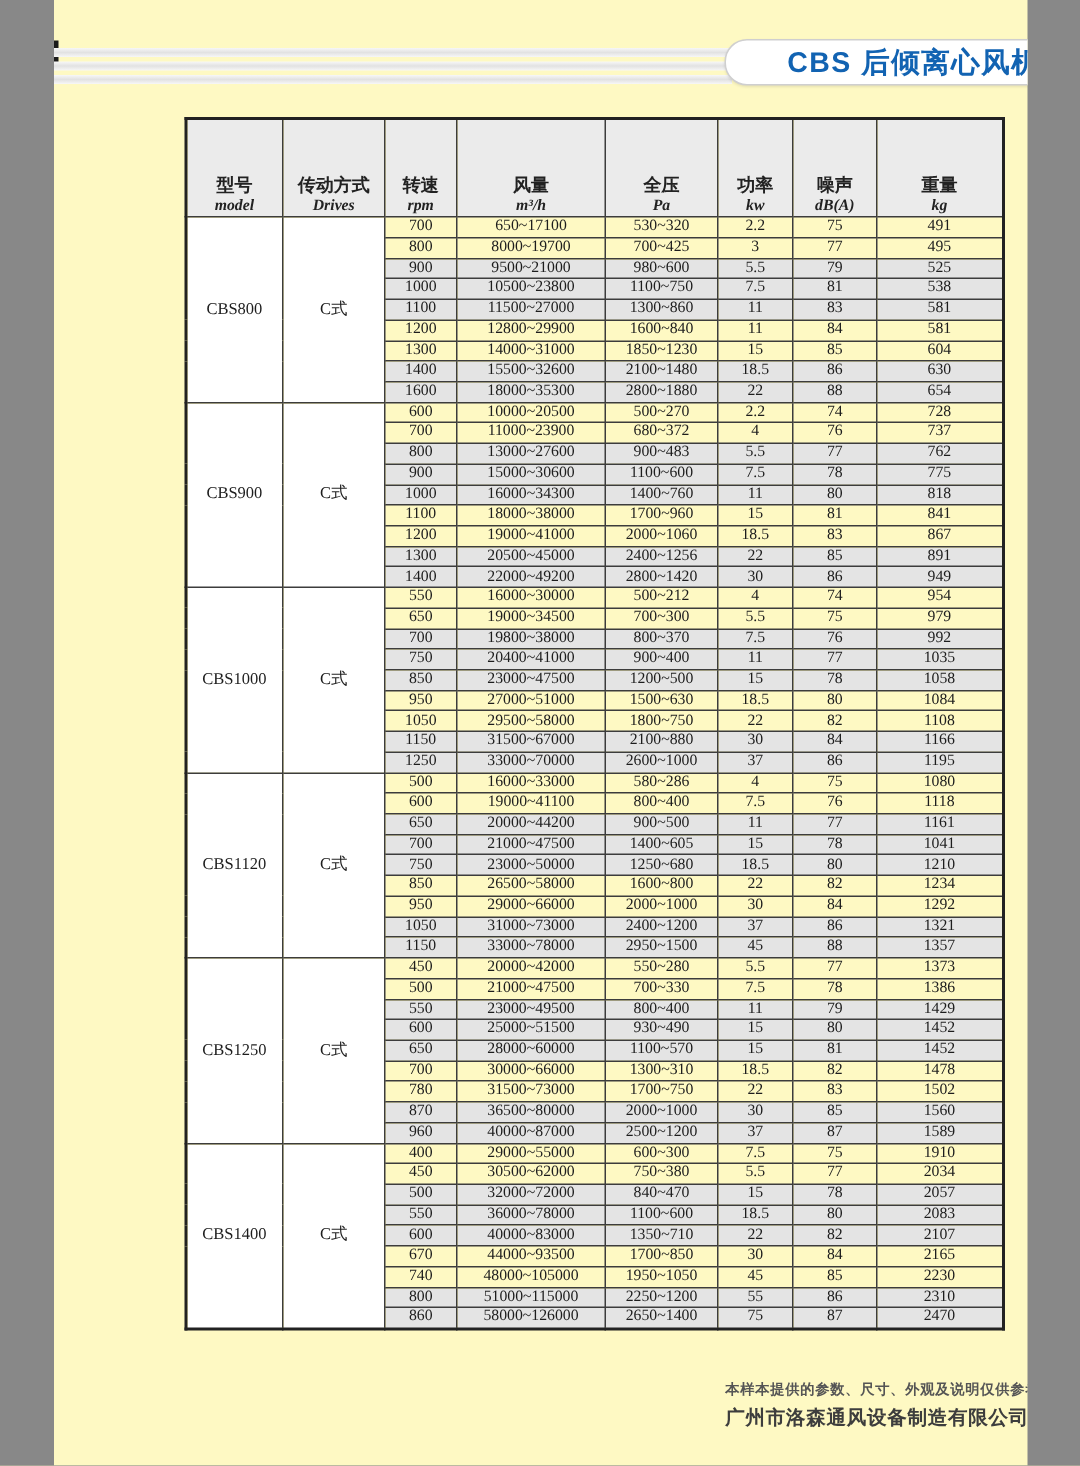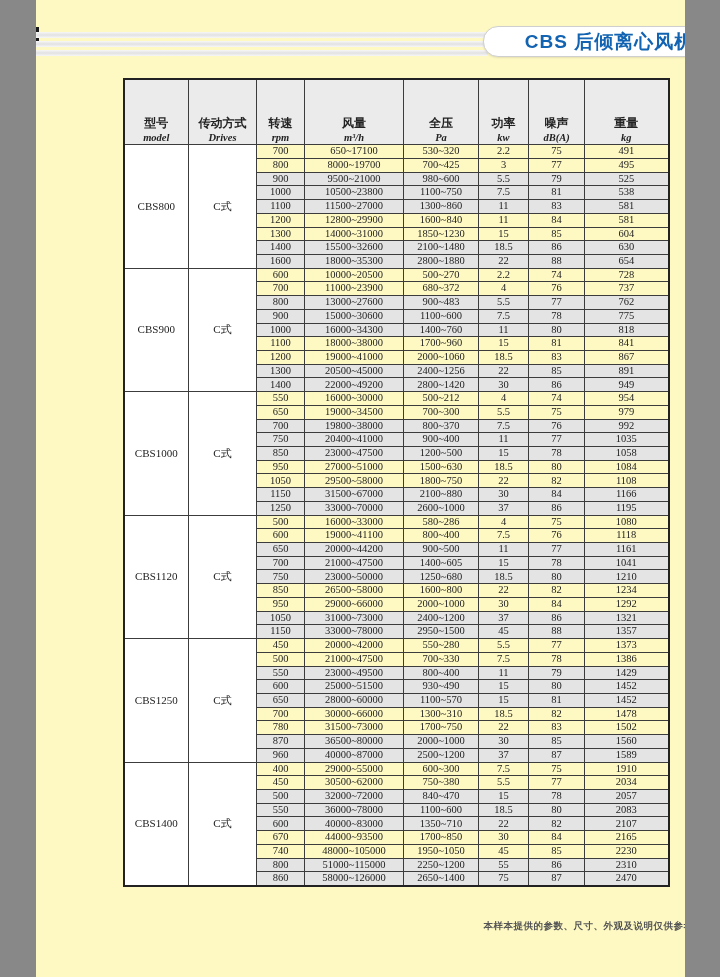--- a/index.html
+++ b/index.html
@@ -582,17 +582,18 @@
             <td class="band">75</td>
             <td class="band">87</td>
             <td class="band">2470</td>
           </tr>
         </tbody>
     </table>
   </div>
 
   <div class="footer-text">
     <div class="disclaimer">本样本提供的参数、尺寸、外观及说明仅供参考</div>
+    <div class="company">广州市洛森通风设备制造有限公司</div>
   </div>
   <div class="page-bar"></div>
   <div class="page-number">29</div>
 
 </div>
 
 </body></html>

